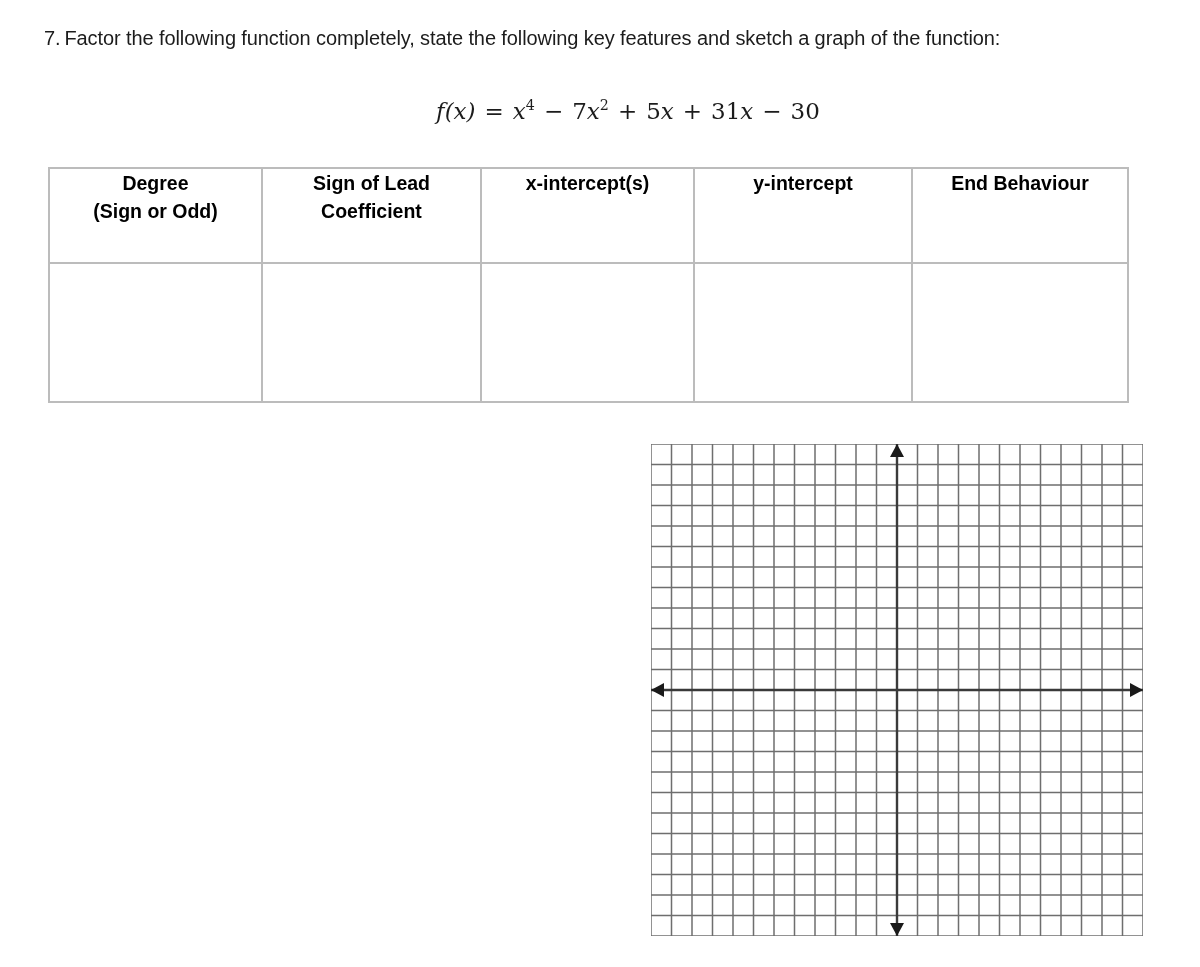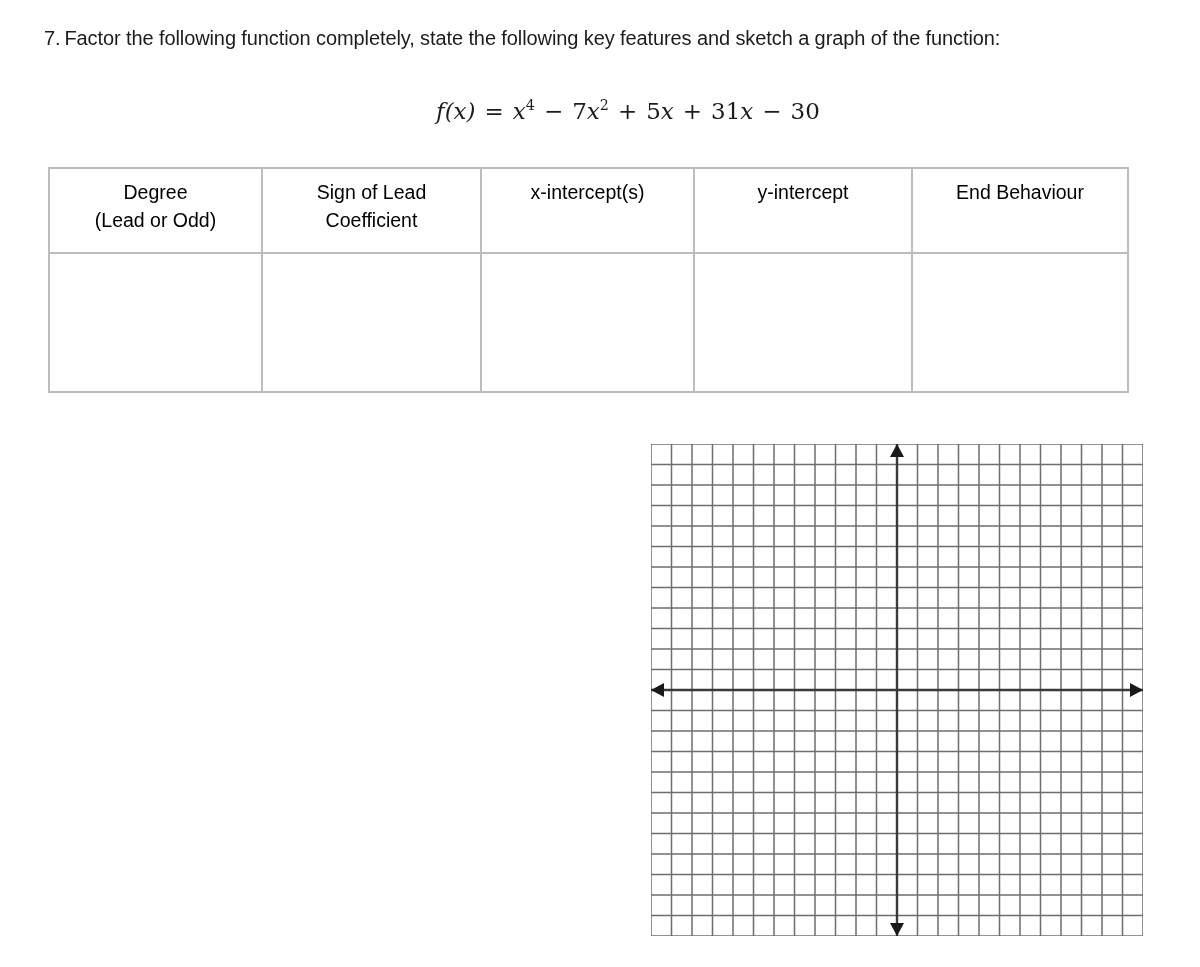--- a/index.html
+++ b/index.html
@@ -70,23 +70,22 @@
     border-collapse: collapse;
     table-layout: fixed;
   }
   .feature-table td {
     border: 2px solid #bcbcbc;
     vertical-align: top;
     text-align: center;
     padding: 0;
   }
   .feature-table thead td {
-    height: 85px;
-    padding-top: 9px;
-    font-weight: normal;
+    height: 95px;
+    font-weight: bold;
     font-size: 19.5px;
     line-height: 1.45;
     color: #000000;
   }
   .feature-table tbody td {
     height: 139px;
   }
   .col-0 { width: 213px; }
   .col-1 { width: 219px; margin-top: 8px; }
   .col-2 { width: 213px; }
@@ -115,21 +114,21 @@
   <span class="mathtext">
     <span class="fn-italic">f</span><span class="fn-italic">(x)</span><span class="fn-sp"></span><span class="fn-op">=</span><span class="fn-sp"></span><span class="fn-italic">x</span><span class="fn-sup">4</span><span class="fn-sp"></span><span class="fn-op">−</span><span class="fn-sp"></span><span>7</span><span class="fn-italic">x</span><span class="fn-sup">2</span><span class="fn-sp"></span><span class="fn-op">+</span><span class="fn-sp"></span><span>5</span><span class="fn-italic">x</span><span class="fn-sup"></span><span class="fn-sp"></span><span class="fn-op">+</span><span class="fn-sp"></span><span>31</span><span class="fn-italic">x</span><span class="fn-sp"></span><span class="fn-op">−</span><span class="fn-sp"></span><span>30</span>
   </span>
 </div>
 
 <table class="feature-table">
   <thead>
     <tr>
       <td class="col-0">
         <span class="hdr-line">Degree</span>
-        <span class="hdr-line">(Lead or Odd)</span>
+        <span class="hdr-line">(Sign or Odd)</span>
       </td>
       <td class="col-1">
         <span class="hdr-line">Sign of Lead</span>
         <span class="hdr-line">Coefficient</span>
       </td>
       <td class="col-2">
         <span class="hdr-line">x-intercept(s)</span>
       </td>
       <td class="col-3">
         <span class="hdr-line">y-intercept</span>

